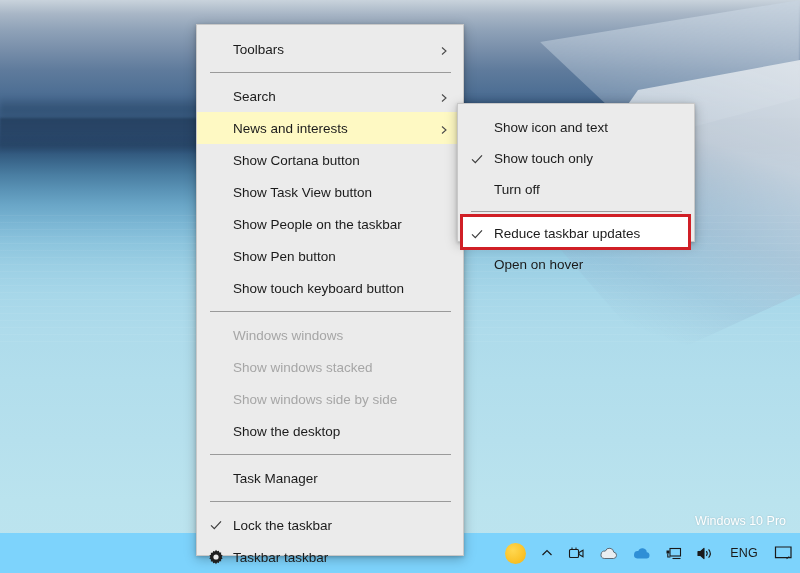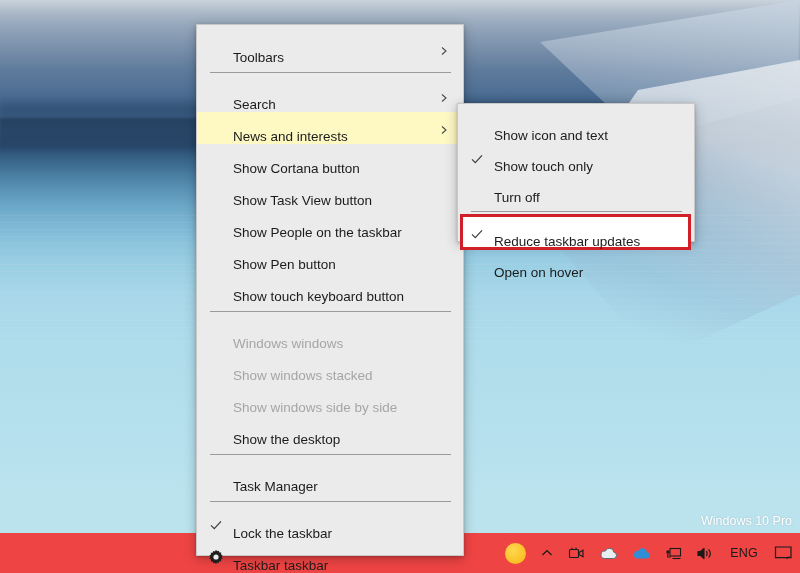--- a/index.html
+++ b/index.html
@@ -100,36 +100,36 @@
     left: 0; right: 0;
     top: 215px; height: 130px;
     background: repeating-linear-gradient(to bottom,
         rgba(255,255,255,0.05) 0px, rgba(255,255,255,0.05) 1px,
         rgba(255,255,255,0.0) 1px, rgba(255,255,255,0.0) 7px);
   }
 
   
   .watermark {
     position: absolute;
-    right: 8px;
+    right: 14px;
     bottom: 43px;
     text-align: center;
     color: #ffffff;
     font-family: "Liberation Sans", sans-serif;
     line-height: 1.45;
     text-shadow: 0 0 2px rgba(0,0,0,0.18);
   }
   .watermark div { font-size: 12.5px; white-space: nowrap; }
 
   
   .taskbar {
     position: absolute;
     left: 0; right: 0; bottom: 0;
     height: 40px;
-    background: #ef4444;
+    background: #7dd3fc;
     display: flex;
     align-items: center;
     justify-content: flex-end;
   }
   .tray {
     display: flex;
     align-items: center;
     height: 100%;
   }
   .tray-item {
@@ -173,21 +173,21 @@
     left: 457px;
     top: 103px;
     width: 238px;
     height: 139px;
     padding: 8px 0 7px 0;
   }
 
   .mi {
     position: relative;
     display: flex;
-    align-items: flex-end;
+    align-items: center;
     height: 32px;
     padding-left: 36px;
     padding-right: 8px;
     font-size: 13.5px;
     color: #1b1b1b;
     white-space: nowrap;
   }
   #main-menu .mi { height: 32px; padding-left: 36px; }
   #sub-menu .mi  { height: 31px; padding-left: 36px; }
 

